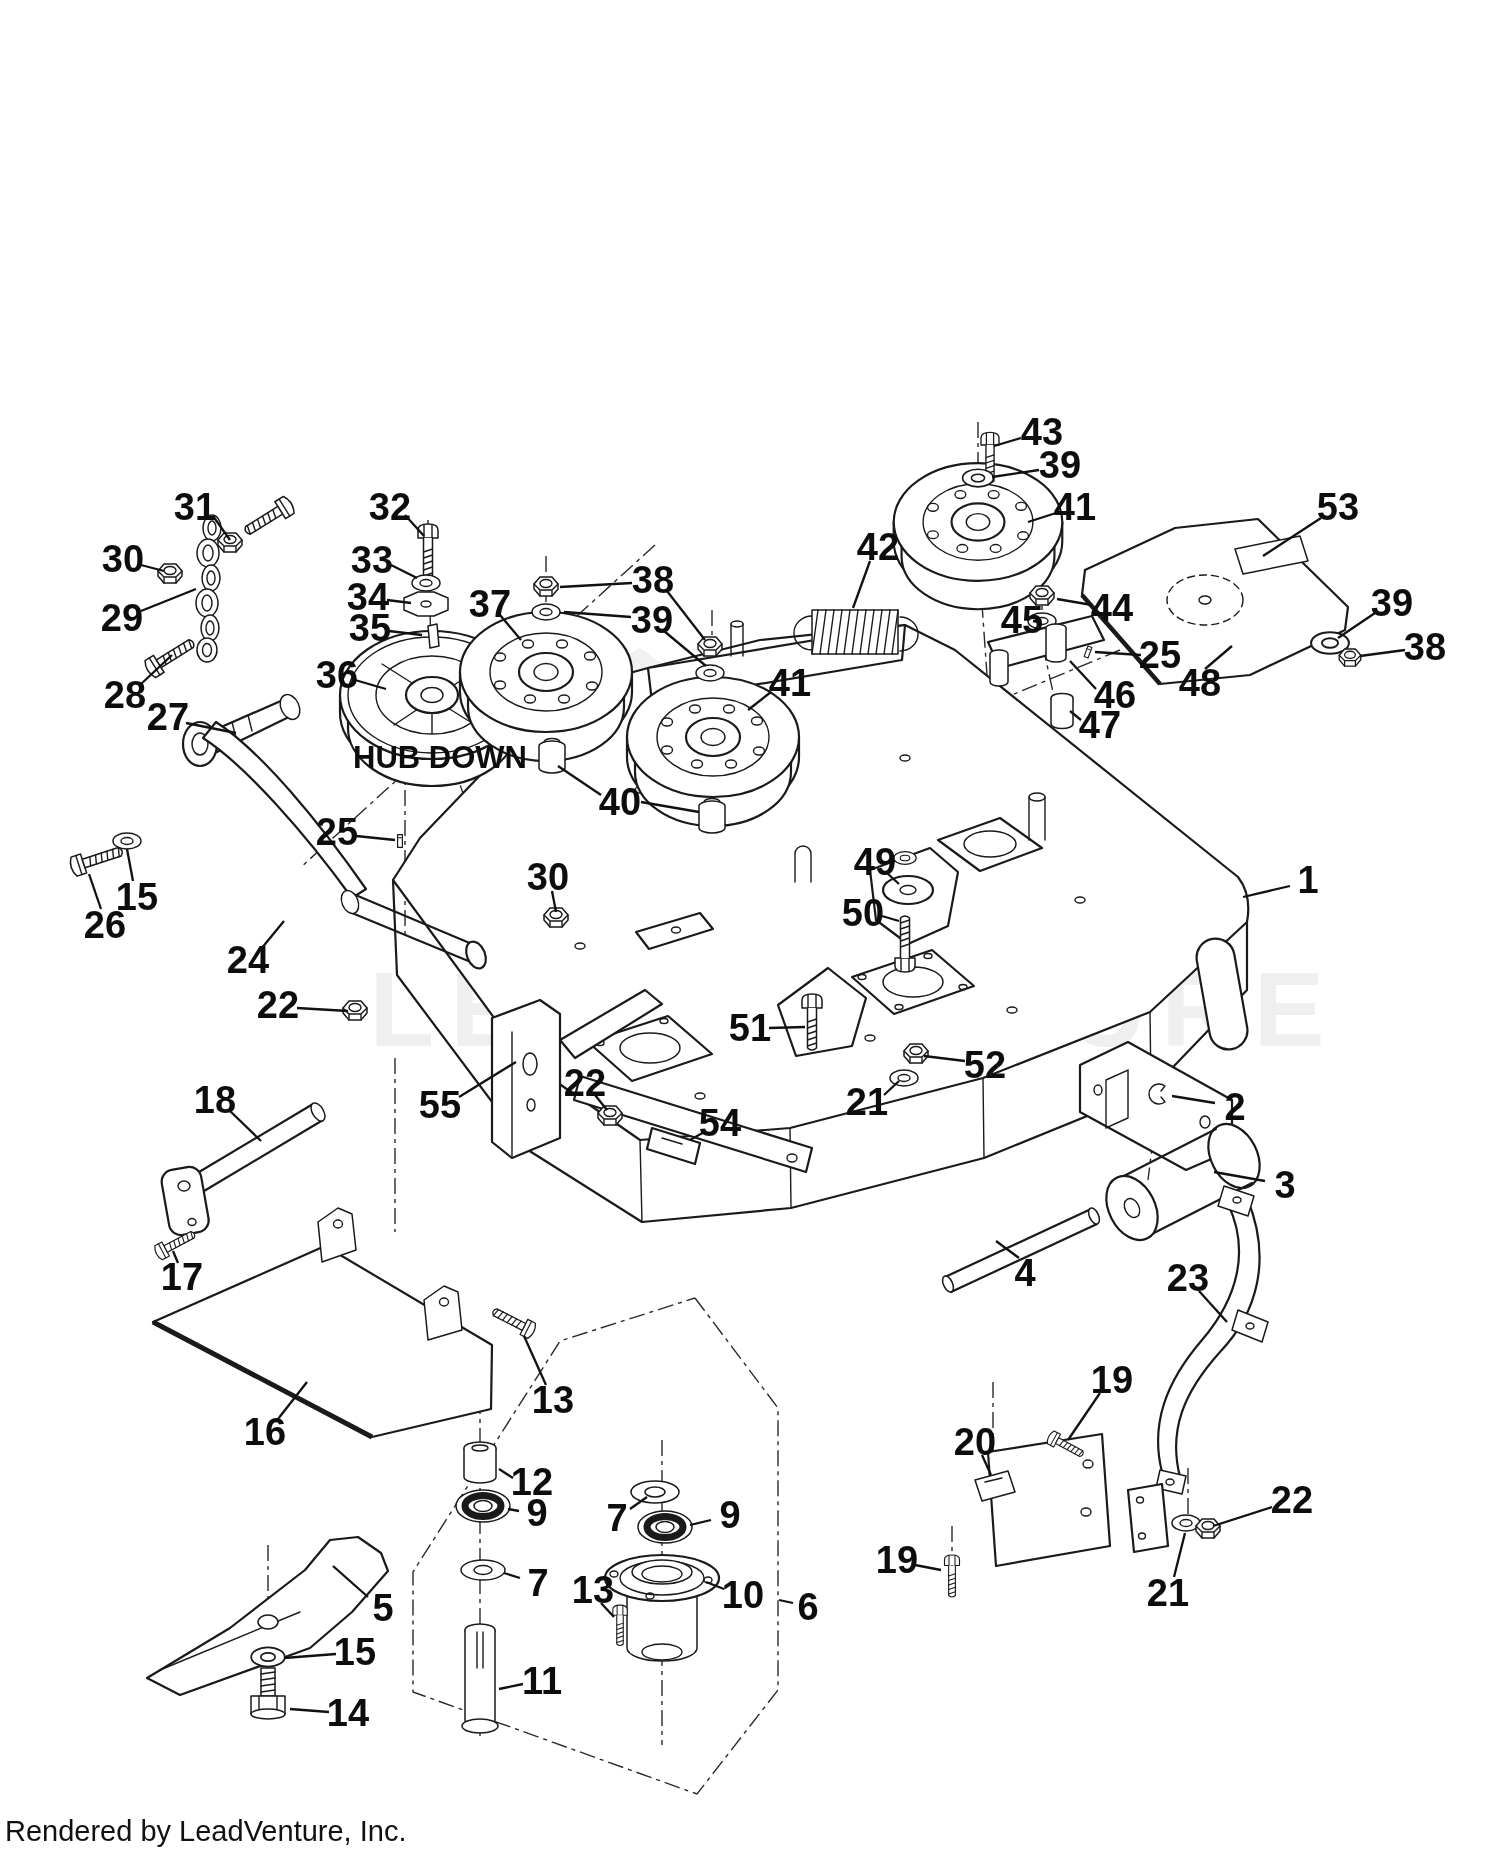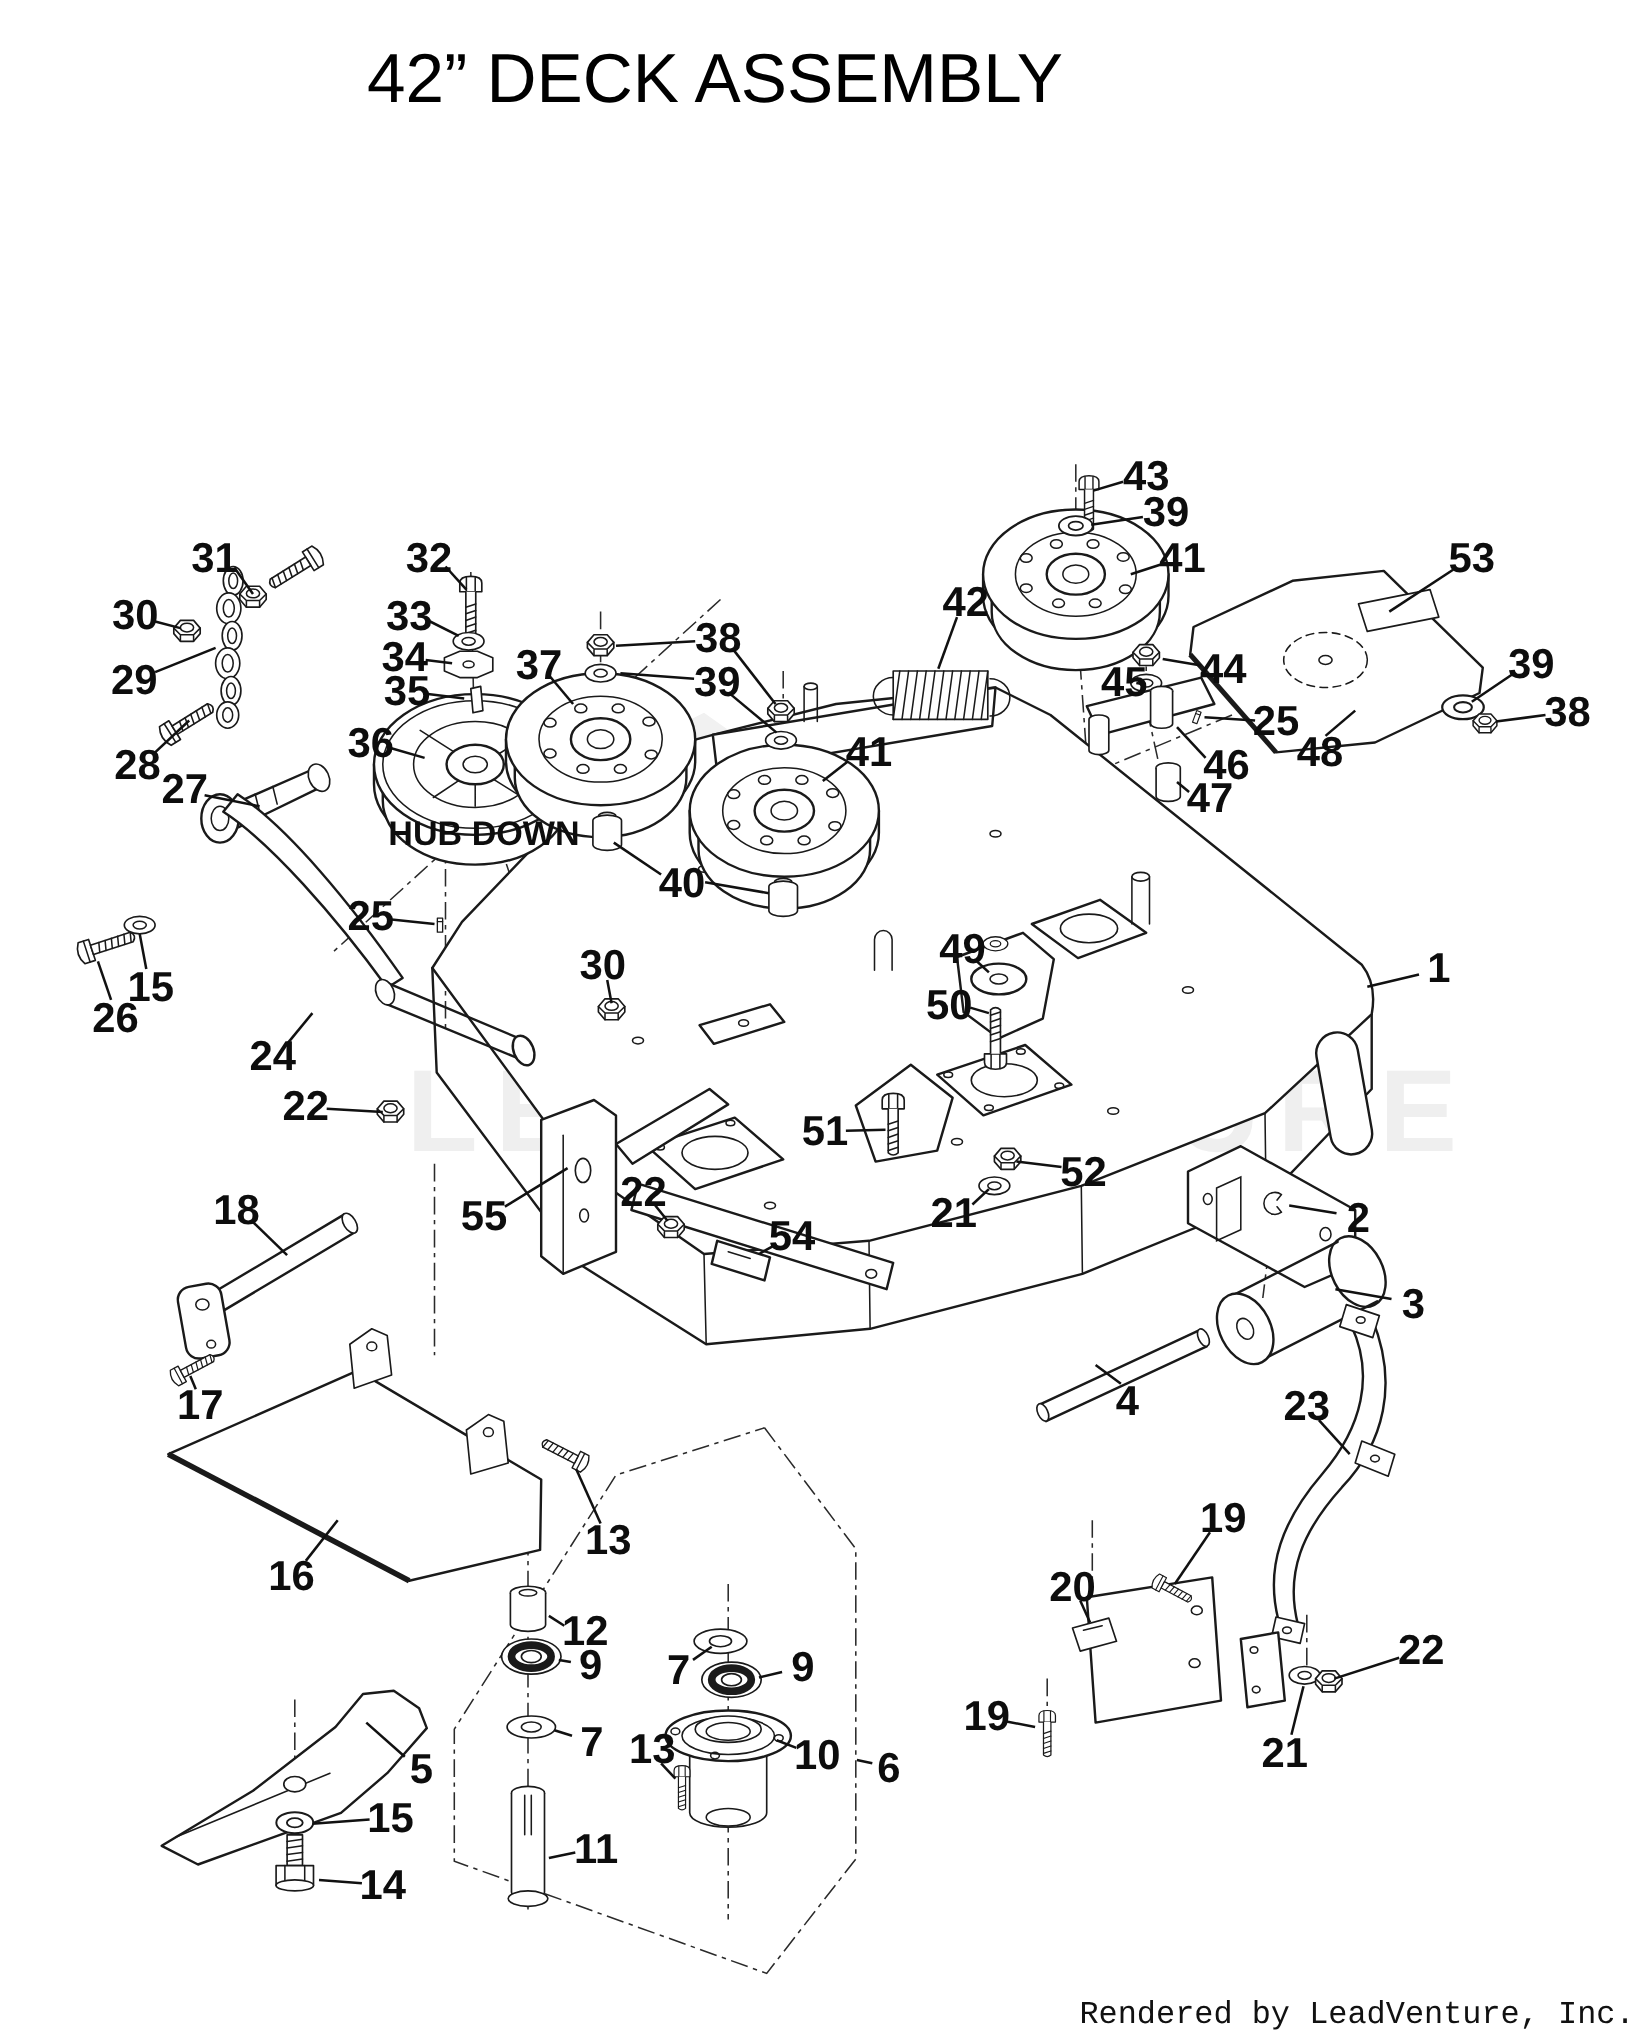--- a/index.html
+++ b/index.html
@@ -1,40 +1,39 @@
 <!DOCTYPE html>
 <html><head>
 <meta charset="utf-8">
 <style>
   html,body{margin:0;padding:0;background:#fff}
   .page{position:relative;width:1500px;height:1854px;background:#fff;overflow:hidden;
         font-family:"Liberation Sans",sans-serif}
   .title{position:absolute;top:36px;left:0;width:1300px;text-align:center;
          font-size:63px;color:#000;letter-spacing:0px;white-space:nowrap}
-  .footer{position:absolute;bottom:6px;left:16px;width:1470px;text-align:right;
-          font-size:29px;color:#111;font-family:Liberation Mono, monospace}
+  .footer{position:absolute;bottom:6px;left:5px;width:1470px;text-align:left;
+          font-size:29px;color:#111;font-family:Liberation Sans, sans-serif}
   svg{position:absolute;top:0;left:0}
   .ln{fill:none;stroke:#1a1a1a;stroke-width:2.2;stroke-linecap:round;stroke-linejoin:round}
   .fw{fill:#fff;stroke:#1a1a1a;stroke-width:2.2;stroke-linejoin:round}
   .lt{fill:none;stroke:#1a1a1a;stroke-width:1.4;stroke-linecap:round}
   .fwt{fill:#fff;stroke:#1a1a1a;stroke-width:1.5;stroke-linejoin:round}
   .dash{fill:none;stroke:#2a2a2a;stroke-width:1.4;stroke-dasharray:16 5 4 5}
   .leader{stroke:#111;stroke-width:2.3;fill:none}
   .callout{font-family:"Liberation Sans",sans-serif;font-weight:bold;font-size:38px;fill:#0d0d0d}
   .hubdown{font-family:"Liberation Sans",sans-serif;font-weight:bold;font-size:31px;fill:#0d0d0d}
   .wmtext{font-family:"Liberation Sans",sans-serif;font-weight:bold;font-size:106px;
           fill:#efefef;letter-spacing:16px}
   .wmshape{fill:#f1f1f1}
 </style>
 </head>
 <body>
 
 <div class="page">
 
-  <div class="title">42” DECK ASSEMBLY</div>
 
   <svg width="1500" height="1854" viewBox="0 0 1500 1854">
 
     <defs>
       <g id="idler">
         <path class="fw" d="M -86,0 L -86,20 A 86,60 0 0 0 86,20 L 86,0 Z"></path>
         <path class="fw" d="M -78,20 L -78,35 A 78,54 0 0 0 78,35 L 78,20"></path>
         <ellipse class="fw" rx="86" ry="60"></ellipse>
         <ellipse class="lt" rx="56" ry="39"></ellipse>
         <ellipse class="fw" rx="27" ry="19"></ellipse>

